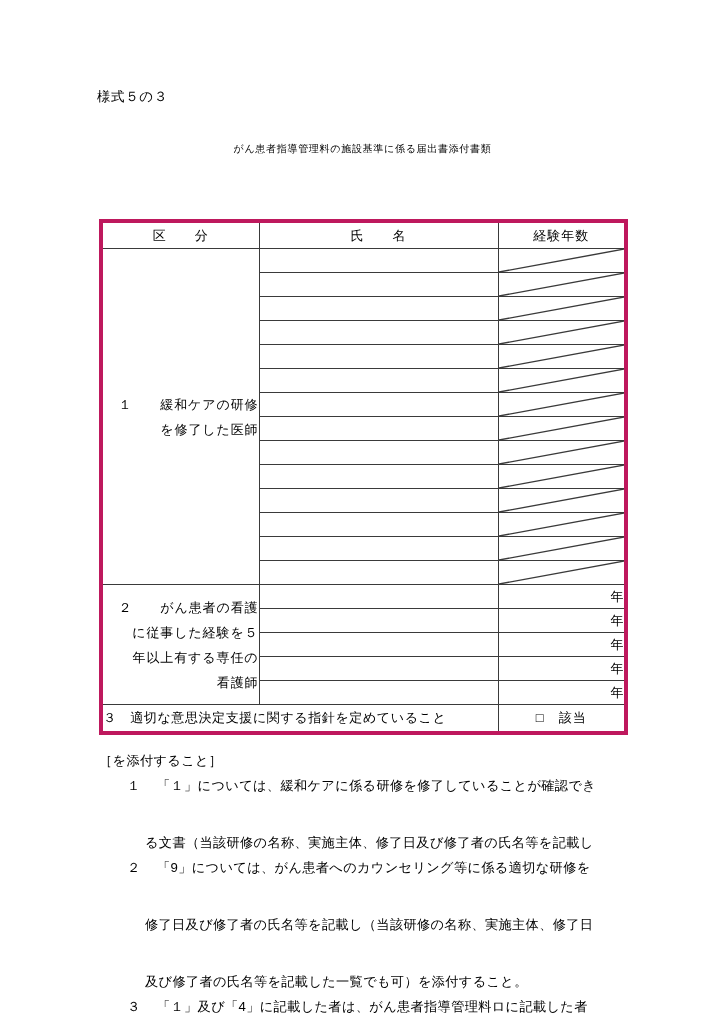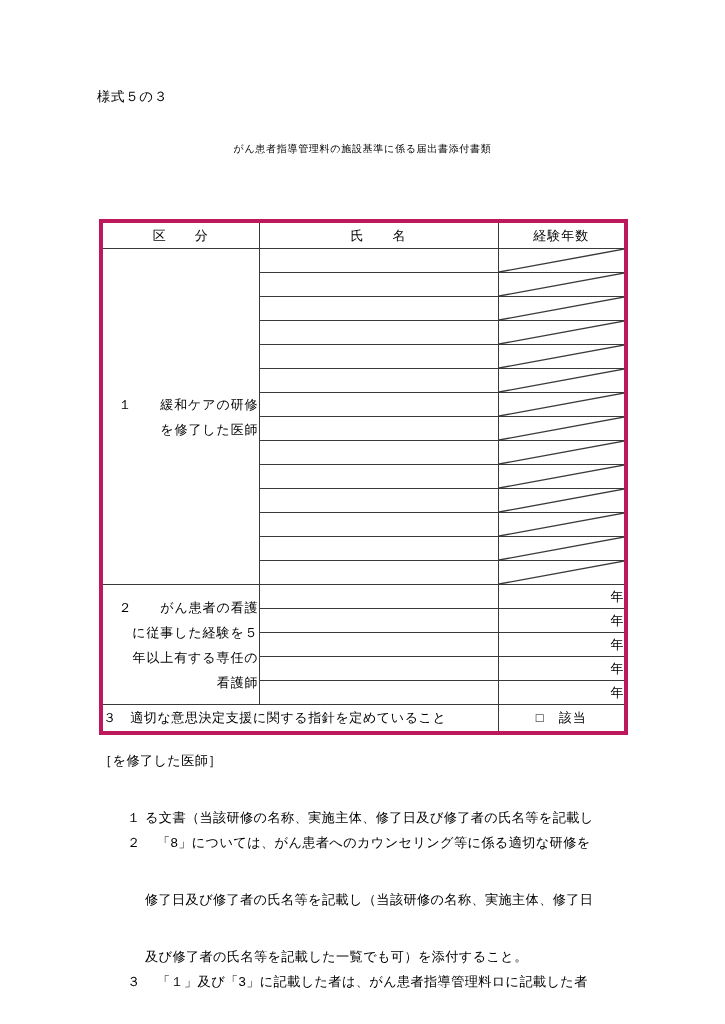--- a/index.html
+++ b/index.html
@@ -332,39 +332,40 @@
           <td class="years-cell">年</td>
         </tr>
         <tr>
           <td colspan="2" class="item3-cell">３　適切な意思決定支援に関する指針を定めていること</td>
           <td class="check-cell"><span>□</span><span style="margin-left: 14px;">該当</span></td>
         </tr>
       </tbody>
   </table>
 
   <div class="notes">
-    <div class="notes-title">［を修了した医師］</div>
+    <div class="notes-title">［を添付すること］</div>
     <div id="notes-list">
         <div class="note">
           <span class="num">１</span>
           <span class="body">
+            <span class="ln">「１」については、緩和ケアに係る研修を修了していることが確認でき</span>
             <span class="ln cont">る文書（当該研修の名称、実施主体、修了日及び修了者の氏名等を記載し</span>
           </span>
         </div>
         <div class="note">
           <span class="num">２</span>
           <span class="body">
-            <span class="ln">「8」については、がん患者へのカウンセリング等に係る適切な研修を</span>
+            <span class="ln">「9」については、がん患者へのカウンセリング等に係る適切な研修を</span>
             <span class="ln cont">修了日及び修了者の氏名等を記載し（当該研修の名称、実施主体、修了日</span>
             <span class="ln cont">及び修了者の氏名等を記載した一覧でも可）を添付すること。</span>
           </span>
         </div>
         <div class="note">
           <span class="num">３</span>
           <span class="body">
-            <span class="ln">「１」及び「3」に記載した者は、がん患者指導管理料ロに記載した者</span>
+            <span class="ln">「１」及び「4」に記載した者は、がん患者指導管理料ロに記載した者</span>
             <span class="ln cont">と重複して差し支えない。</span>
           </span>
         </div>
       </div>
   </div>
 
 </div>
 
 </body></html>

